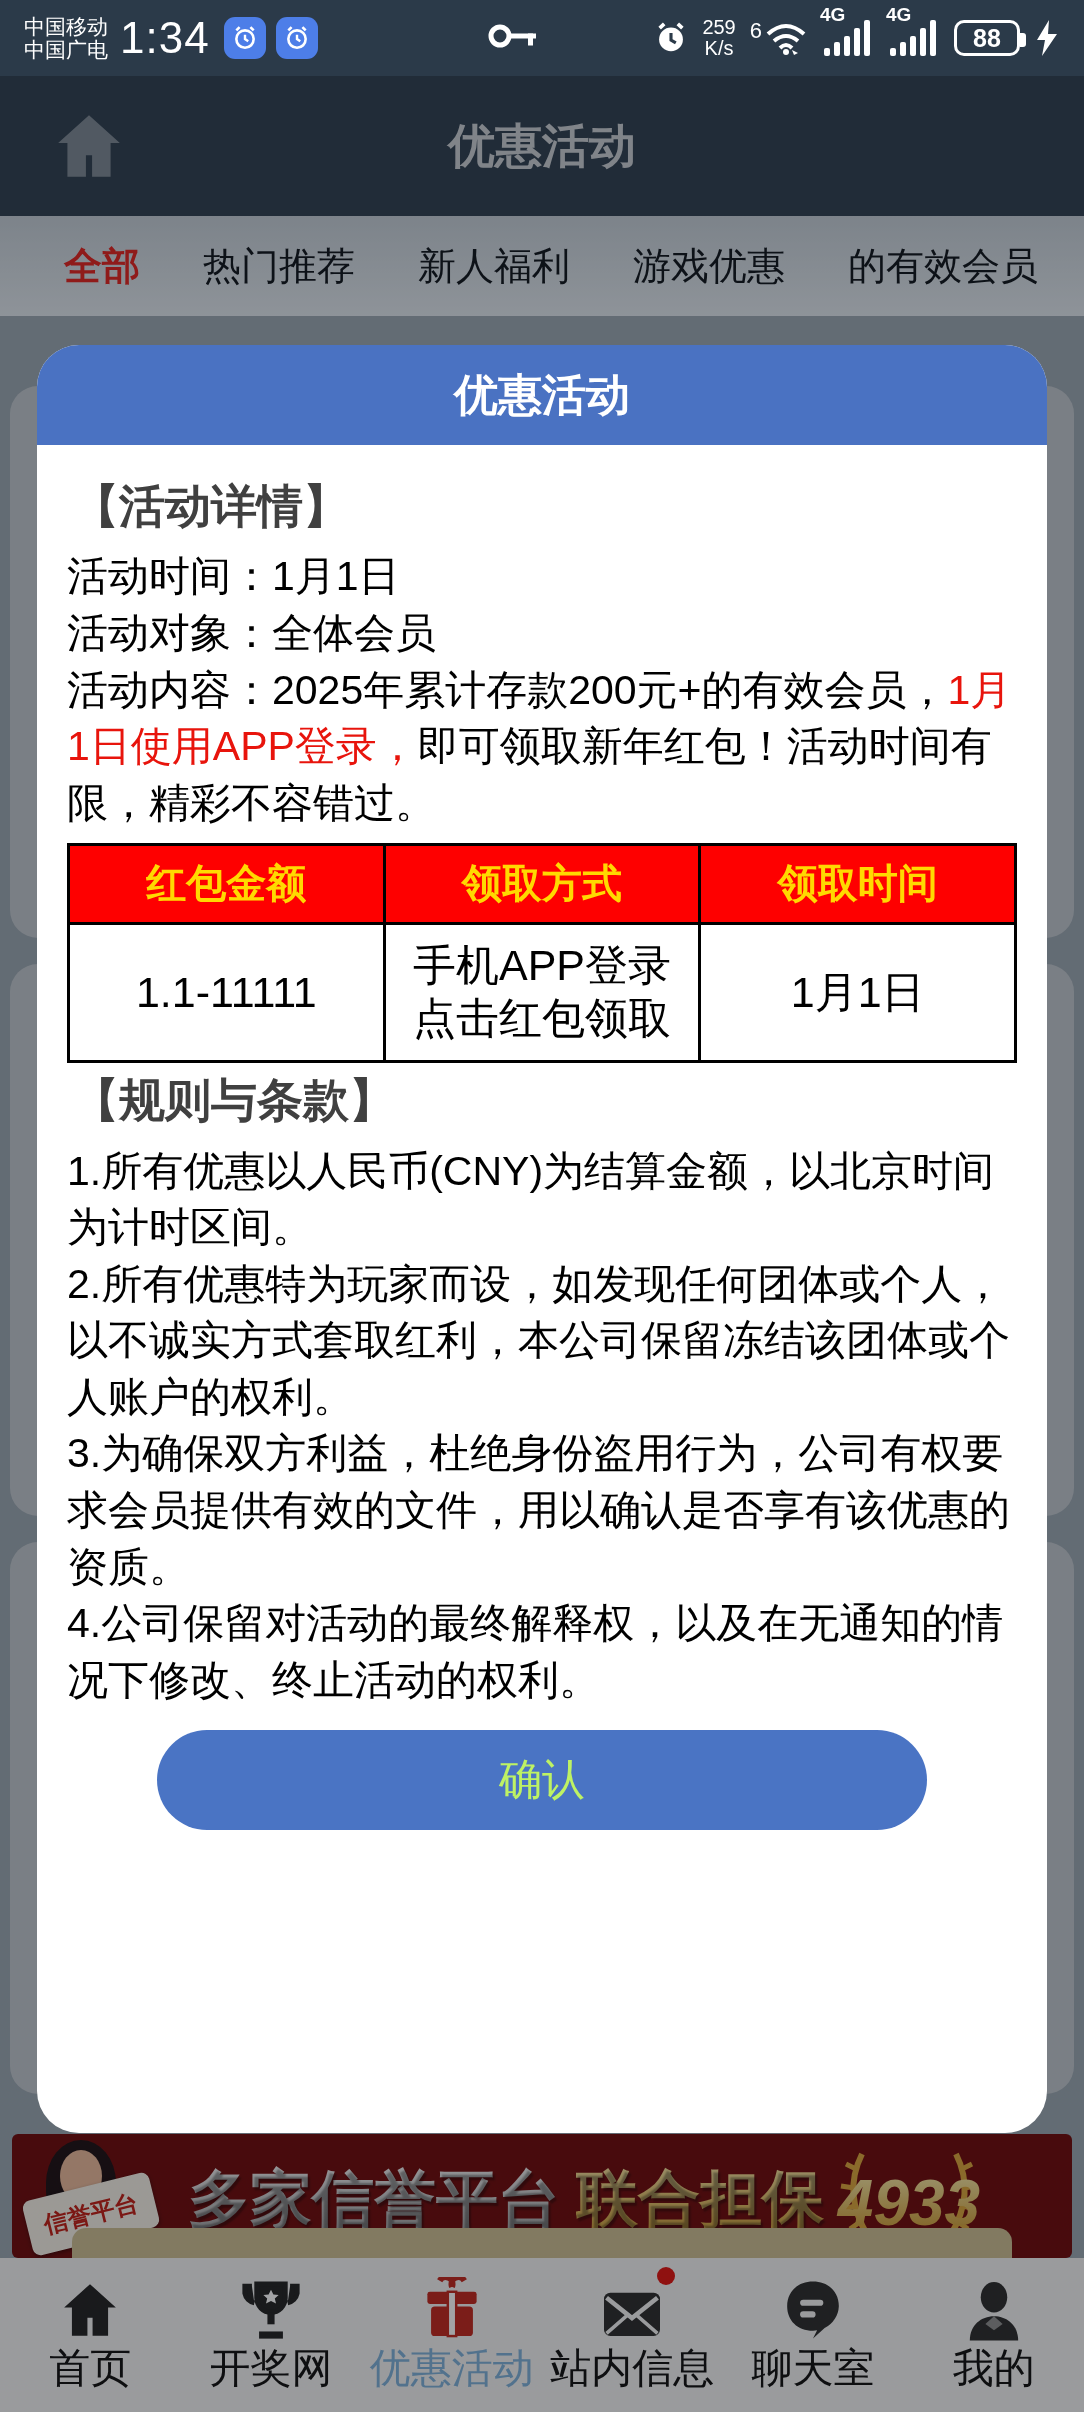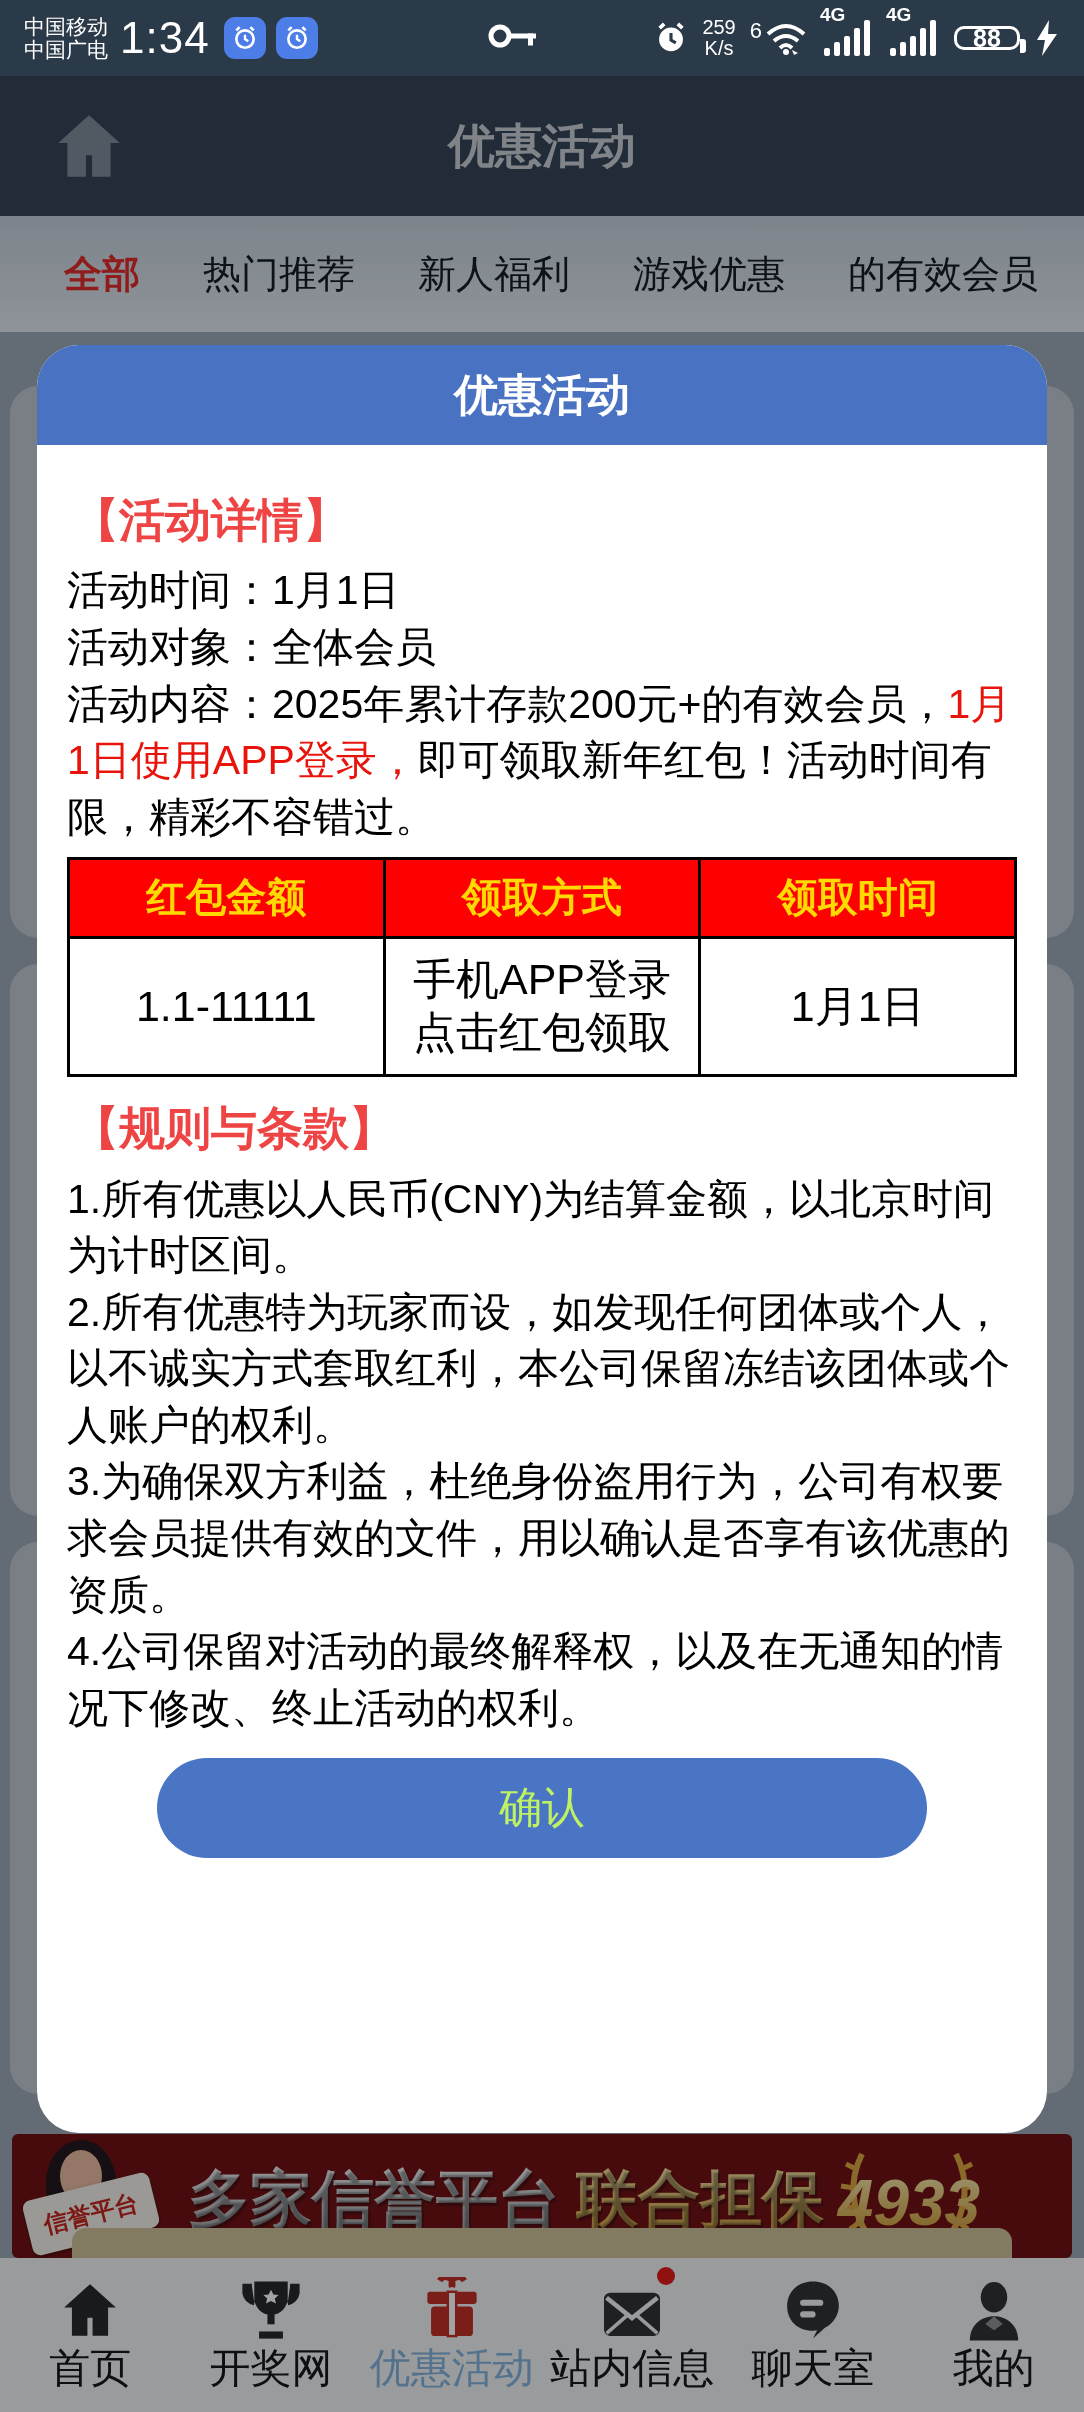--- a/index.html
+++ b/index.html
@@ -22,21 +22,21 @@
     width:42px; height:42px; border-radius:11px; background:#4d7ee8;
     display:flex; align-items:center; justify-content:center; margin-right:10px;
   }
   .sb-right { margin-left:auto; display:flex; align-items:center; gap:14px; }
   .sb-stack { font-size:20px; line-height:1.05; text-align:center; }
   .wifi-wrap { display:flex; align-items:flex-start; }
   .wifi-num { font-size:22px; margin-right:2px; margin-top:-2px; }
   .sig-wrap { position:relative; display:flex; align-items:flex-end; }
   .sig-4g { font-size:19px; position:absolute; top:-14px; left:-2px; font-weight:bold; }
   .battery {
-    border:3px solid #fff; border-radius:10px; width:66px; height:24px;
+    border:3px solid #fff; border-radius:10px; width:66px; height:36px;
     display:flex; align-items:center; justify-content:center;
     font-size:25px; font-weight:bold; position:relative;
   }
   .battery:after {
     content:""; position:absolute; right:-9px; top:10px; width:6px; height:14px;
     background:#fff; border-radius:0 3px 3px 0;
   }
   .keyicon { margin-left:160px; }
 
   
@@ -45,21 +45,21 @@
     background:#2f4050; display:flex; align-items:center; z-index:1;
   }
   .app-header .home-ic { margin-left:52px; }
   .app-title {
     position:absolute; left:0; right:0; text-align:center;
     color:#c9cdd2; font-size:47px; font-weight:bold;
   }
 
   
   .tab-bar {
-    position:absolute; top:216px; left:0; width:1084px; height:116px;
+    position:absolute; top:216px; left:0; width:1084px; height:100px;
     background:linear-gradient(#c3ccd4,#dfe6ec);
     display:flex; align-items:center; justify-content:space-between;
     padding:0 46px 0 64px; z-index:1;
   }
   .tab { font-size:38px; color:#10151c; white-space:nowrap; }
   .tab.active { color:#e02420; font-weight:bold; }
 
   
   .card-list {
     position:absolute; top:386px; left:10px; right:10px; height:1740px; z-index:1;
@@ -135,21 +135,21 @@
     position:absolute; top:345px; left:37px; width:1010px; height:1788px;
     background:#fff; border-radius:42px; z-index:40; overflow:hidden;
     display:flex; flex-direction:column;
   }
   .modal-header {
     height:100px; background:#4a72c2; color:#fff; flex:none;
     display:flex; align-items:center; justify-content:center;
     font-size:44px; font-weight:bold;
   }
   .modal-body { padding:24px 30px 0 30px; font-size:41px; line-height:1.38; color:#000; }
-  .sec-title { color:#ef4444; font-weight:bold; font-size:46px; padding-left:6px; margin:20px 0 10px 0; }
+  .sec-title { color:#404040; font-weight:bold; font-size:46px; padding-left:6px; margin:6px 0 10px 0; }
   .red-inline { color:#e8140c; }
   .bodyline { }
 
   table.promo-table {
     border-collapse:collapse; width:100%; margin:12px 0 6px 0;
     table-layout:fixed;
   }
   .promo-table th {
     background:#fe0000; color:#ffd900; font-size:40px; font-weight:bold;
     border:3px solid #000; padding:10px 4px; text-align:center;

